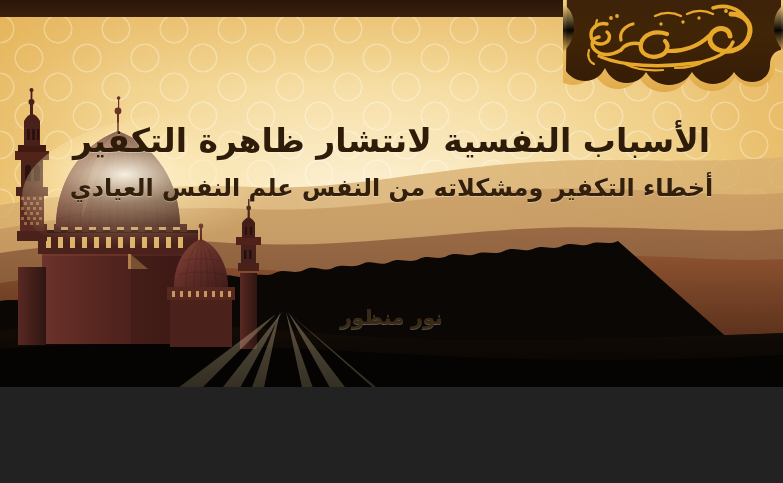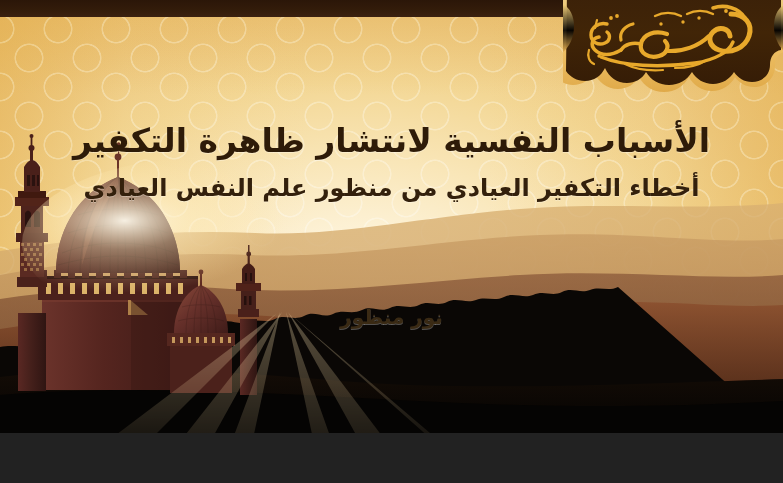--- a/index.html
+++ b/index.html
@@ -1,21 +1,21 @@
 <!DOCTYPE html>
 <html lang="ar" dir="rtl"><head>
 <meta charset="utf-8">
 <title>على بصيرة</title>
 <style>
   html,body{margin:0;padding:0;background:#222;}
   *{box-sizing:border-box;}
 
   .poster{
     position:relative;
-    width:783px;height:433px;
+    width:783px;height:387px;
     overflow:hidden;
     font-family:"DejaVu Sans","Liberation Sans",sans-serif;
     background:#f2d48c;
     isolation:isolate;
   }
 
   
   .sky{
     position:absolute;inset:0;
     background:
@@ -474,18 +474,18 @@
         <circle cx="120" cy="28" r="1.7"></circle>
         <circle cx="136" cy="24" r="1.7"></circle>
         <circle cx="163" cy="17" r="1.9"></circle>
         <circle cx="36" cy="62" r="1.7"></circle>
       </g>
     </svg>
   </div>
 
   <div class="textblock">
     <h1 class="title">الأسباب النفسية لانتشار ظاهرة التكفير</h1>
-    <h2 class="subtitle">أخطاء التكفير العيادي من منظور علم النفس العيادي</h2>
+    <h2 class="subtitle">أخطاء التكفير ومشكلاته من النفس علم النفس العيادي</h2>
   </div>
 
   <div class="author">نور منظور</div>
 
 </div>
 
 </body></html>

